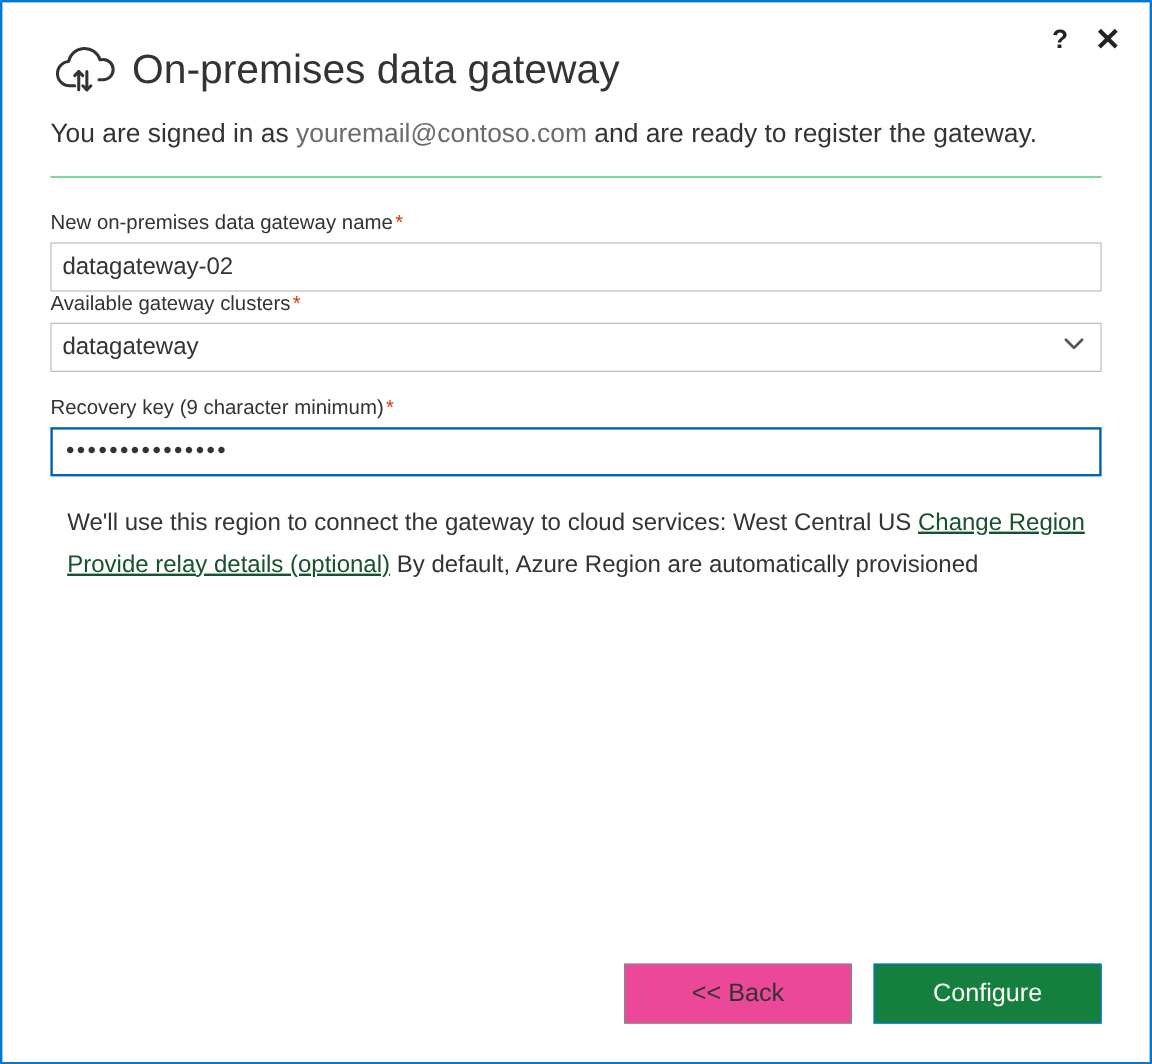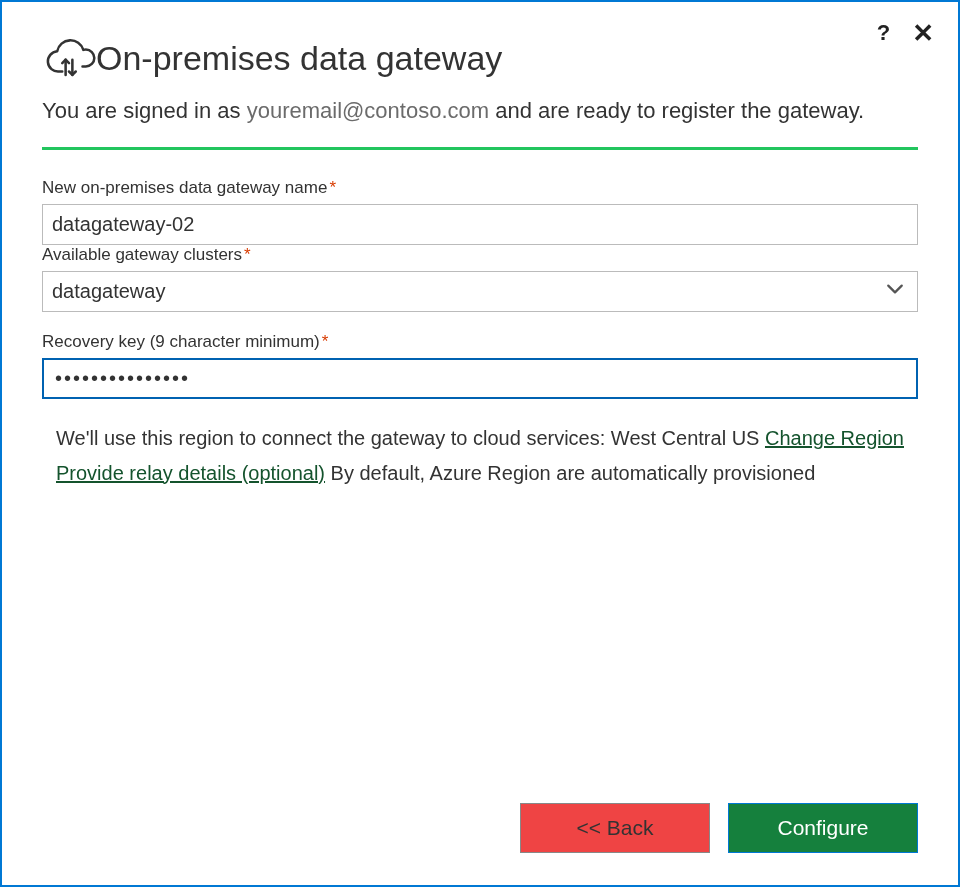--- a/index.html
+++ b/index.html
@@ -28,36 +28,37 @@
     line-height:1;
     color:#222;
     font-weight:600;
     cursor:pointer;
     background:none;border:0;padding:0;
   }
   .close-btn { font-size:26px; }
   .title-row {
     display:flex;
     align-items:center;
+    gap:14px;
     margin-top:4px;
   }
   .cloud-icon svg { width:54px; height:48px; display:block; }
   h1.page-title {
     font-size:34px;
     font-weight:400;
     color:#333;
     margin:0;
   }
   .signed-in {
     font-size:22px;
     color:#333;
     margin-top:14px;
     line-height:1.4;
     padding-bottom:20px;
-    border-bottom:3px solid #22c55e;
+    border-bottom:1px solid #22c55e;
   }
   .signed-in .email { color:#6b6b6b; }
   .form-area { margin-top:28px; }
   .field-label {
     font-size:17px;
     color:#333;
     margin-bottom:6px;
   }
   .req { color:#d83b01; margin-left:2px; }
   .text-input, .select-input, .pw-input {
@@ -118,21 +119,21 @@
     gap:18px;
   }
   .btn {
     min-width:190px;
     height:50px;
     font-size:21px;
     border:1px solid #888;
     display:flex; align-items:center; justify-content:center;
     cursor:pointer;
   }
-  .btn-secondary { background:#ef4444; color:#333;text-align:center; }
+  .btn-secondary { background:#ec4899; color:#333;text-align:center; }
   .btn-primary   { background:#15803d; color:#fff; border-color:#0078d4; }
 </style>
 </head>
 <body>
 
 <div class="window">
 
   <div class="window-controls">
     <button class="help-btn">?</button>
     <button class="close-btn">✕</button>

